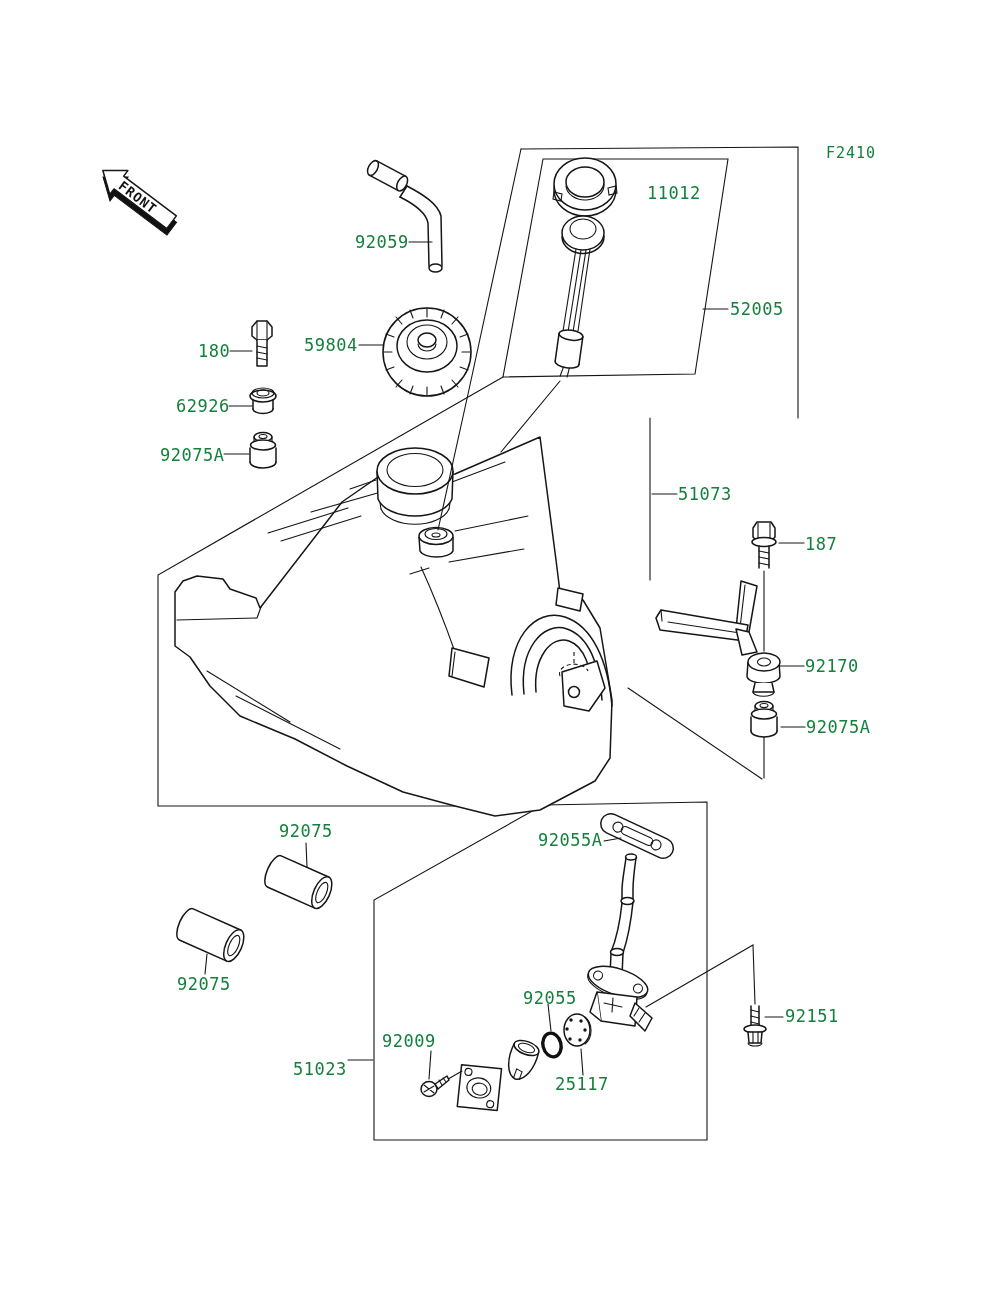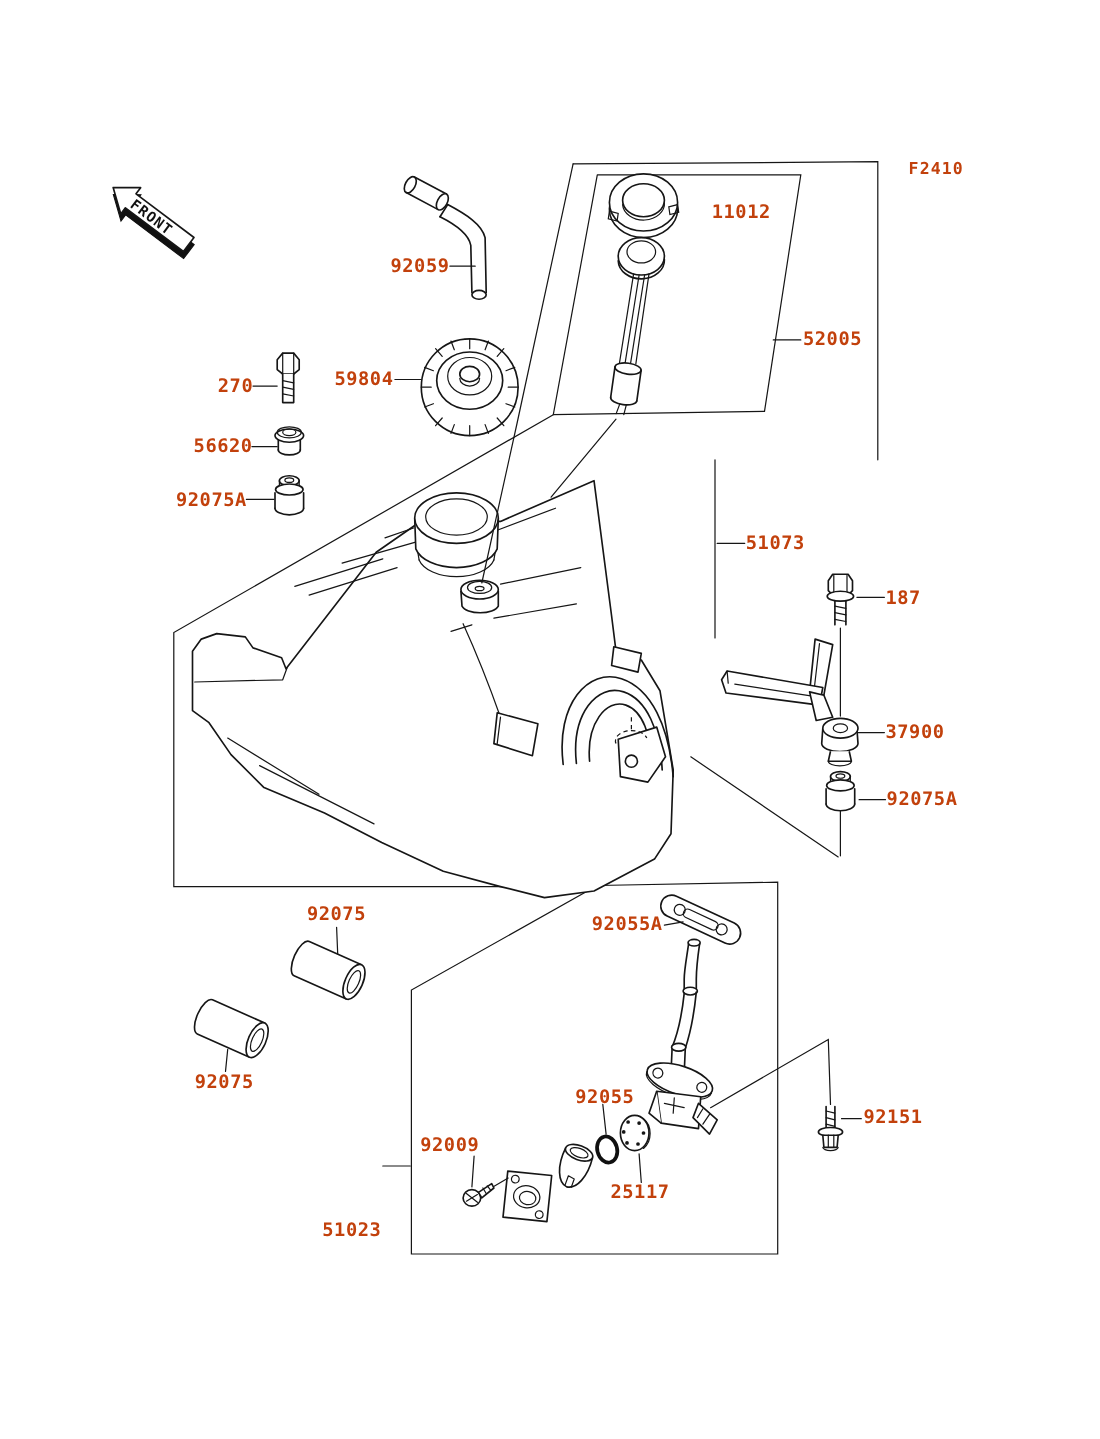--- a/index.html
+++ b/index.html
@@ -1,19 +1,19 @@
 <!DOCTYPE html>
 <html><head>
 <meta charset="utf-8">
 <style>
   html,body{margin:0;padding:0;background:#ffffff;}
   .canvas{position:relative;width:1000px;height:1308px;background:#ffffff;overflow:hidden;
           font-family:"DejaVu Sans Mono",monospace;}
   .art{position:absolute;left:0;top:0;}
-  .lbl{position:absolute;font-weight:bold;font-size:17px;line-height:1.05;color:#c2410c;
+  .lbl{position:absolute;font-weight:normal;font-size:17px;line-height:1.05;color:#15803d;
        letter-spacing:.5px;white-space:nowrap;font-family:"DejaVu Sans Mono",monospace;}
   .code{font-size:15px;letter-spacing:1px;}
   svg .ln{fill:none;stroke:#161616;stroke-width:1.5;stroke-linecap:round;stroke-linejoin:round;}
   svg .thin{fill:none;stroke:#161616;stroke-width:1.1;stroke-linecap:round;}
   svg .wfill{fill:#ffffff;stroke:#161616;stroke-width:1.5;stroke-linejoin:round;}
   svg .bold{fill:none;stroke:#101010;stroke-width:3.4;}
   svg .dash{fill:none;stroke:#161616;stroke-width:1.1;stroke-dasharray:4 3;}
   svg .blk{fill:#111111;stroke:#111111;}
 </style>
 </head>
@@ -280,30 +280,30 @@
     <path d="M348,1060 L373,1060"></path>
     <path d="M583,1075 L581,1049"></path>
     <path d="M646,1007 L753,945 L755,1004 M765,1017 L783,1017"></path>
   </g>
 </svg>
 
 <div class="lbl code" style="left:826px;top:146px">F2410</div>
 <div class="lbl" style="left:355px;top:234px">92059</div>
 <div class="lbl" style="left:647px;top:185px">11012</div>
 <div class="lbl" style="left:730px;top:301px">52005</div>
-<div class="lbl" style="left:198px;top:343px">270</div>
+<div class="lbl" style="left:198px;top:343px">180</div>
 <div class="lbl" style="left:304px;top:337px">59804</div>
-<div class="lbl" style="left:176px;top:398px">56620</div>
+<div class="lbl" style="left:176px;top:398px">62926</div>
 <div class="lbl" style="left:160px;top:447px">92075A</div>
 <div class="lbl" style="left:678px;top:486px">51073</div>
 <div class="lbl" style="left:805px;top:536px">187</div>
-<div class="lbl" style="left:805px;top:658px">37900</div>
+<div class="lbl" style="left:805px;top:658px">92170</div>
 <div class="lbl" style="left:806px;top:719px">92075A</div>
 <div class="lbl" style="left:279px;top:823px">92075</div>
 <div class="lbl" style="left:177px;top:976px">92075</div>
 <div class="lbl" style="left:538px;top:832px">92055A</div>
 <div class="lbl" style="left:523px;top:990px">92055</div>
 <div class="lbl" style="left:382px;top:1033px">92009</div>
-<div class="lbl" style="left:293px;top:1111px">51023</div>
+<div class="lbl" style="left:293px;top:1061px">51023</div>
 <div class="lbl" style="left:555px;top:1076px">25117</div>
 <div class="lbl" style="left:785px;top:1008px">92151</div>
 
 </div>
 
 </body></html>

